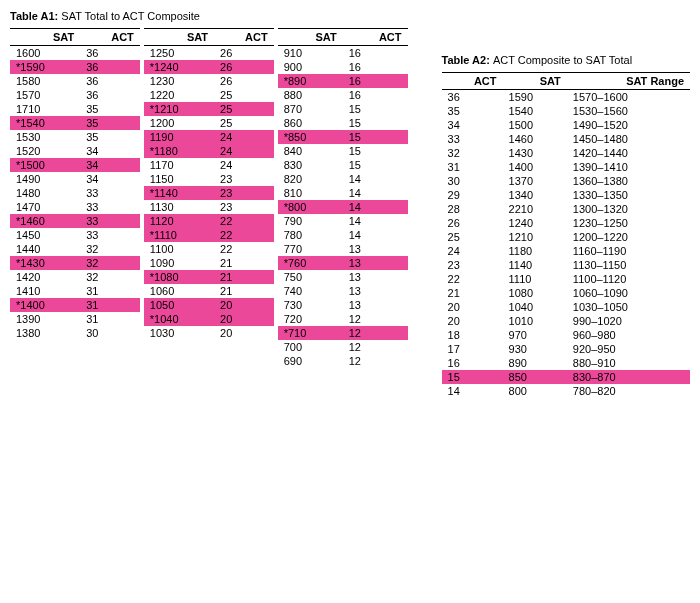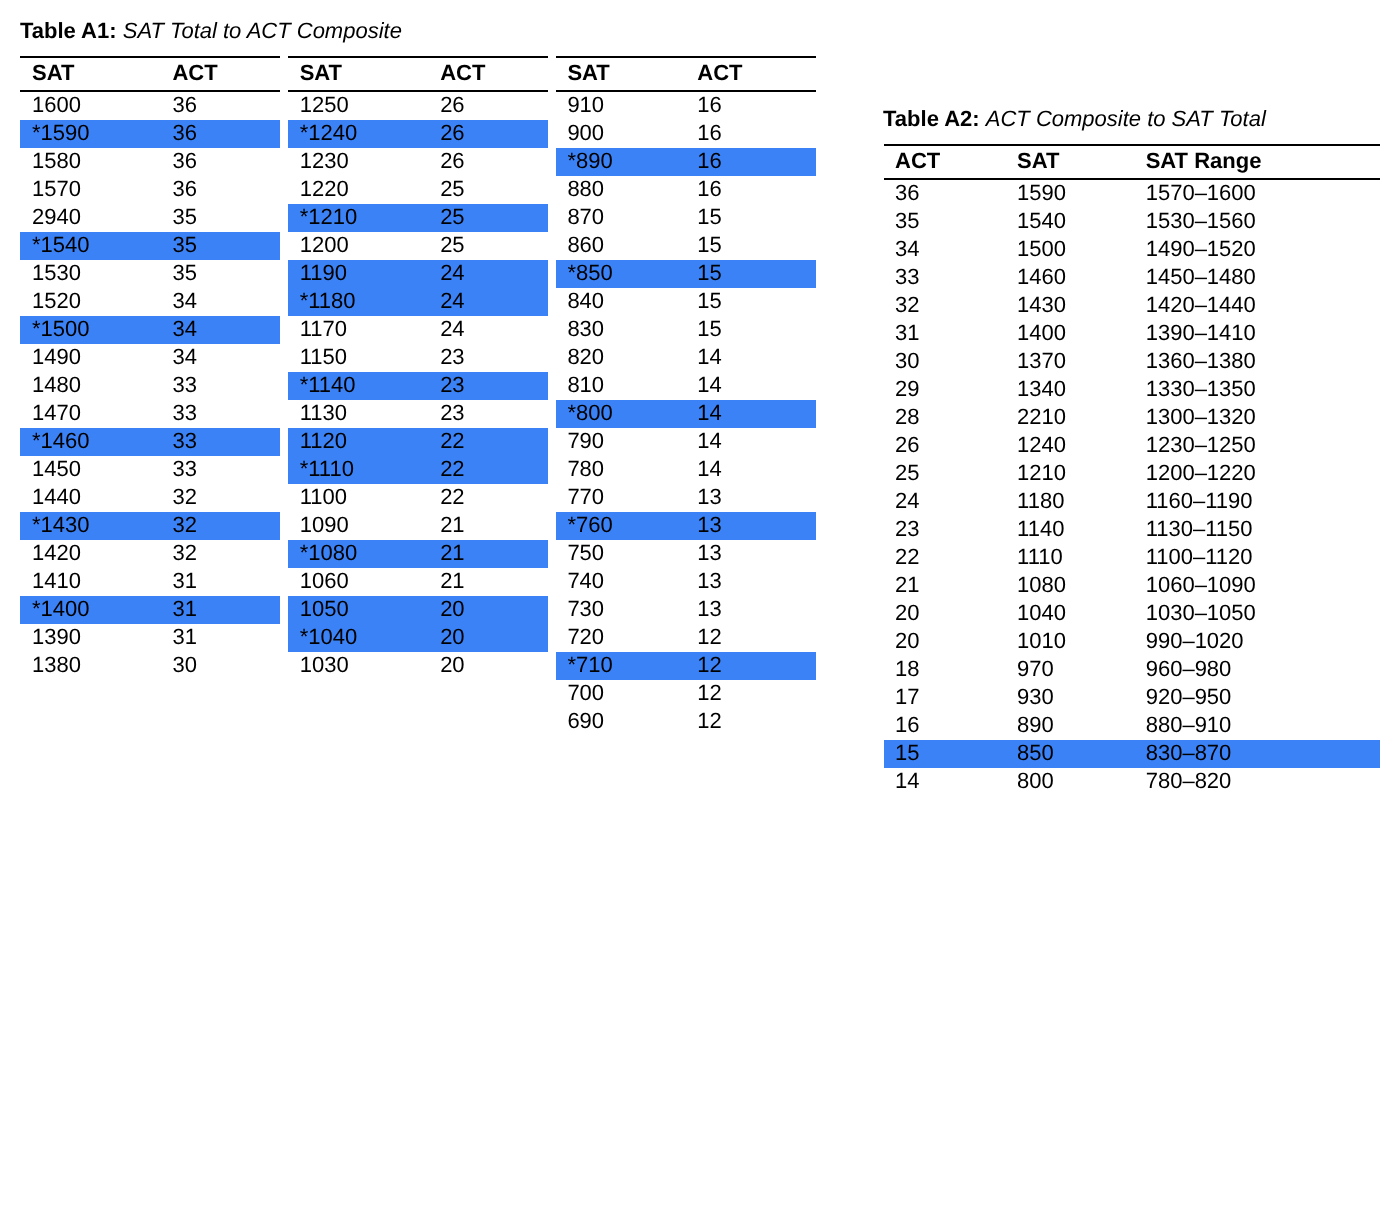--- a/index.html
+++ b/index.html
@@ -23,41 +23,40 @@
     .table-section {
       flex: 1;
     }
     .table-title {
       font-size: 11px;
       font-weight: bold;
       margin-bottom: 6px;
     }
     .table-title span.label {
       font-weight: normal;
-      font-style: italic;
     }
     table {
       border-collapse: collapse;
       width: 100%;
     }
     th {
       font-weight: bold;
       font-size: 11px;
       border-bottom: 1.5px solid #000;
       border-top: 1.5px solid #000;
       padding: 2px 6px;
-      text-align: left;
+      text-align: right;
     }
     td {
       font-size: 11px;
       padding: 1px 6px;
       text-align: left;
     }
     tr.shaded td {
-      background-color: #3b82f6;
+      background-color: #ec4899;
     }
   </style>
 </head>
 <body>
 
 <div class="page-wrapper">
   <div class="tables-row">
 
     <div class="table-section" style="flex: 1.6;">
       <div class="table-title">
@@ -84,21 +83,21 @@
                 </tr>
                 <tr>
                   <td>1580</td>
                   <td>36</td>
                 </tr>
                 <tr>
                   <td>1570</td>
                   <td>36</td>
                 </tr>
                 <tr>
-                  <td>2940</td>
+                  <td>1710</td>
                   <td>35</td>
                 </tr>
                 <tr class="shaded">
                   <td>*1540</td>
                   <td>35</td>
                 </tr>
                 <tr>
                   <td>1530</td>
                   <td>35</td>
                 </tr>

